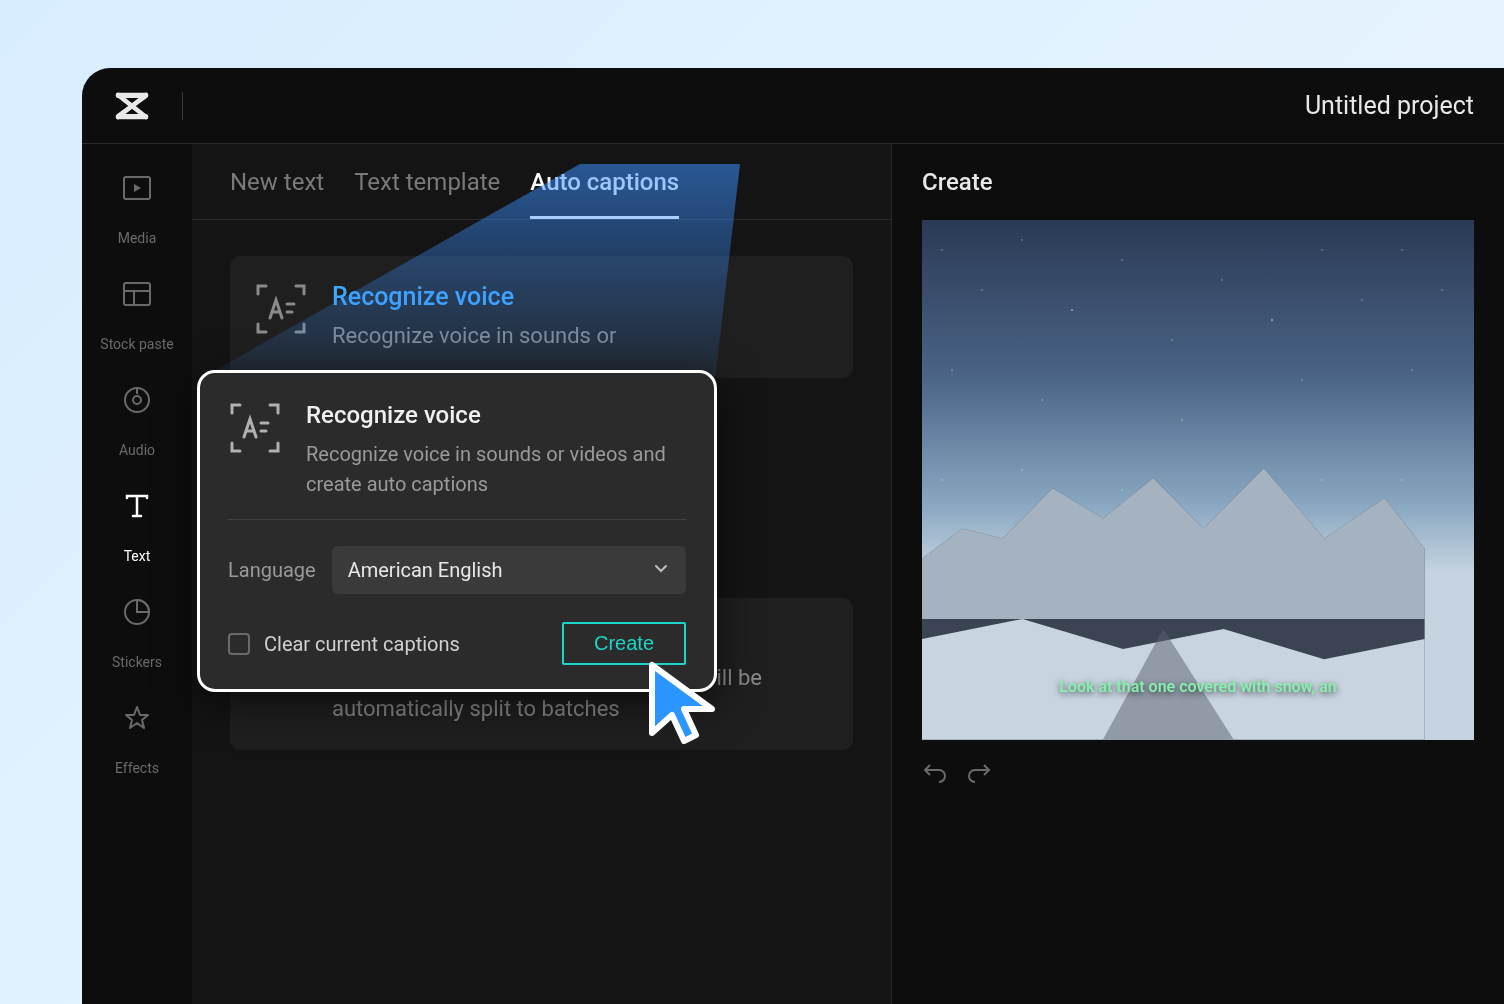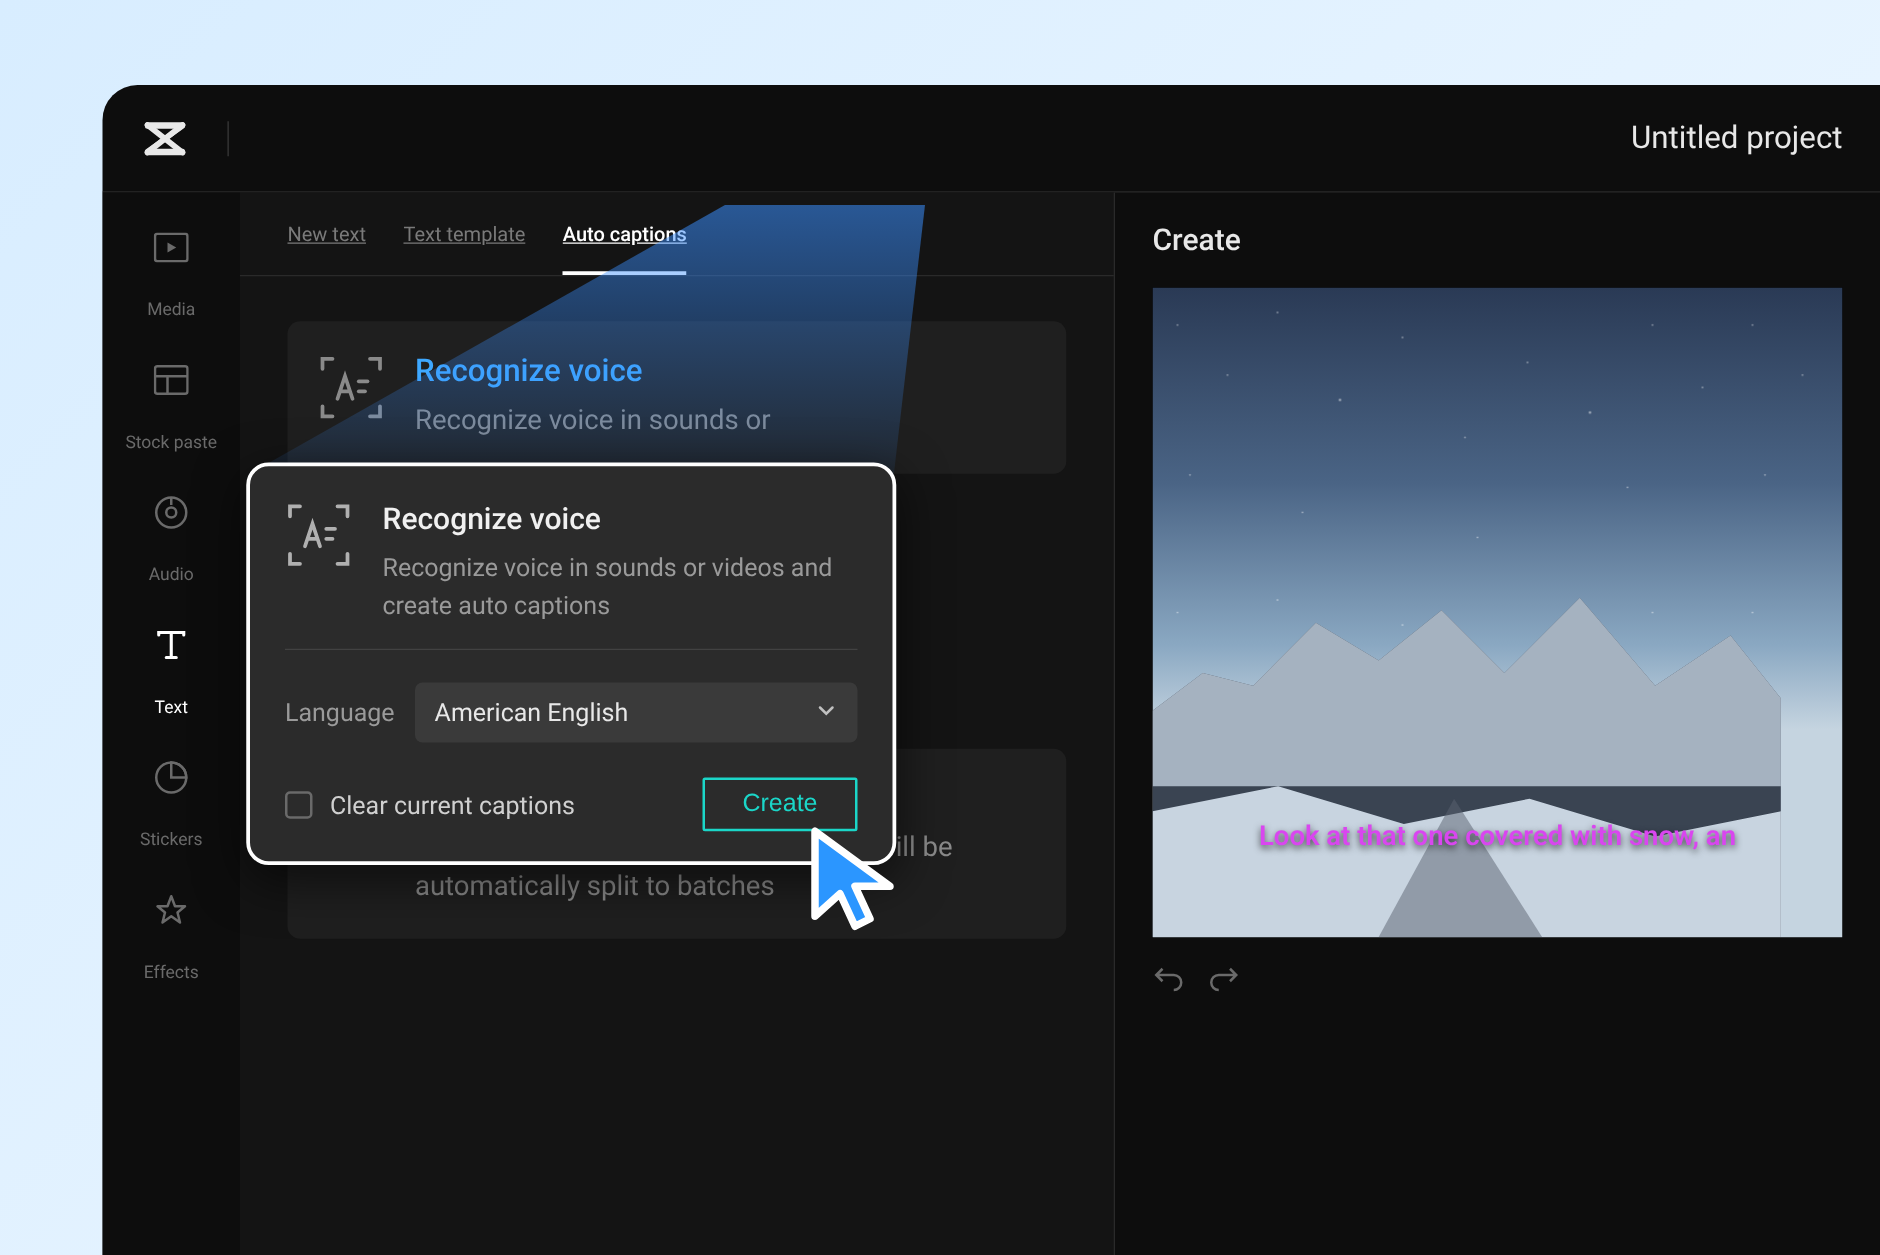--- a/index.html
+++ b/index.html
@@ -15,21 +15,21 @@
   position: absolute;
   top: 68px;
   left: 82px;
   right: 0;
   bottom: 0;
   background: #0d0d0d;
   border-radius: 28px 0 0 0;
   overflow: hidden;
 }
 .titlebar {
-  height: 86px;
+  height: 76px;
   display: flex;
   align-items: center;
   padding: 0 30px;
   border-bottom: 1px solid #2a2a2a;
   justify-content: center;
 }
 .logo-icon svg { display: block; }
 .titlebar-divider {
   width: 1px; height: 28px; background: #3a3a3a; margin-left: 30px;
 }
@@ -71,25 +71,24 @@
   flex-direction: column;
 }
 .tabs {
   display: flex;
   gap: 30px;
   padding: 24px 38px 0 38px;
   border-bottom: 1px solid #2a2a2a;
 }
 .tab {
   color: #7a7a7a;
-  font-size: 16px;
+  font-size: 24px;
   font-weight: 400;
   padding-bottom: 20px;
   cursor: pointer;
-  text-decoration: underline;
 }
 .tab.active {
   color: #fff;
   font-weight: 500;
   border-bottom: 3px solid #fff;
 }
 .panel-body {
   padding: 36px 38px;
   position: relative;
 }
@@ -221,25 +220,25 @@
     radial-gradient(1px 1px at 380px 160px, #fff, transparent);
   background-repeat: repeat;
   background-size: 460px 230px;
   opacity: 0.7;
 }
 .mountain {
   position: absolute; bottom: 0; left: 0; right: 0; height: 58%;
 }
 .caption-text {
   position: absolute;
-  bottom: 68px;
+  bottom: 44px;
   left: 0; right: 0;
   text-align: center;
-  color: #d946ef;
-  font-size: 22px;
+  color: #86efac;
+  font-size: 16px;
   font-weight: 600;
   text-shadow: 0 2px 6px rgba(0,0,0,0.7);
   padding: 0 20px;
 }
 .player-controls {
   margin-top: 18px;
   height: 32px;
   display: flex;
   align-items: center;
   gap: 18px;

